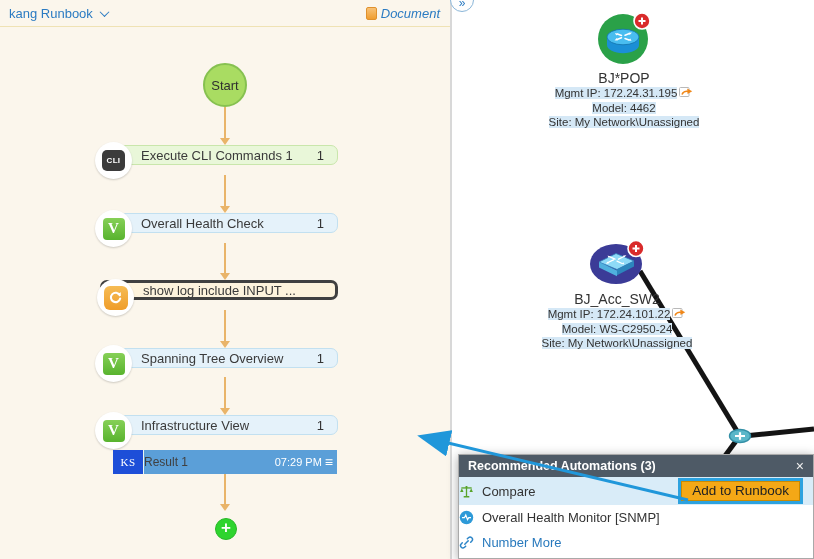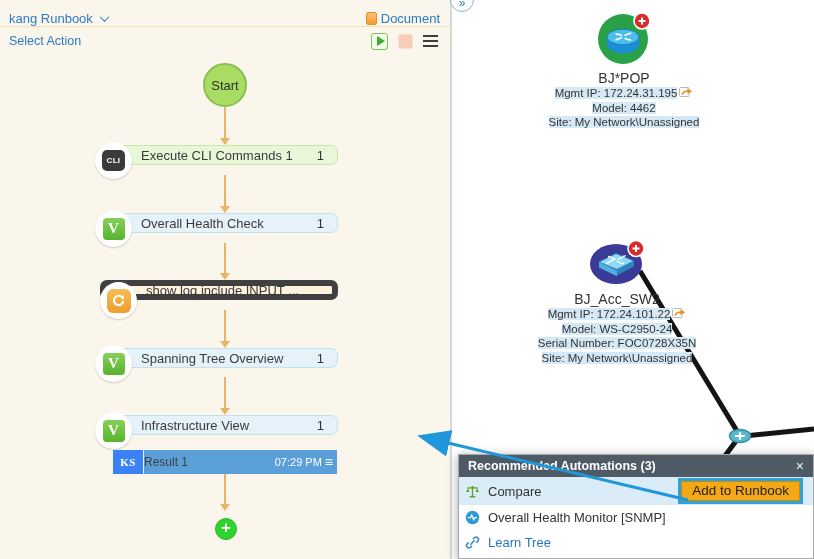--- a/index.html
+++ b/index.html
@@ -10,29 +10,29 @@
     -webkit-font-smoothing:antialiased;
   }
 
   
   .runbook {
     position:absolute; left:0; top:0; width:452px; height:559px;
     background:#fbf6ec; border-right:2px solid #d8d8d8;
   }
   .rb-header {
     position:absolute; left:0; top:0; right:0; height:27px;
-    display:flex; align-items:flex-end; padding:0 10px 0 9px;
+    display:flex; align-items:center; padding:0 10px 0 9px;
     border-bottom:1px solid #efe2b4;
   }
   .rb-title { color:#2b7bc2; font-size:13px; cursor:pointer; display:flex; align-items:center; }
   .chev {
     width:7px; height:7px; border-right:1.6px solid #2b7bc2; border-bottom:1.6px solid #2b7bc2;
     transform:rotate(45deg) translate(-1px,-1px); margin-left:8px; display:inline-block;
   }
-  .rb-doc { margin-left:auto; display:flex; align-items:center; gap:4px; cursor:pointer; }
+  .rb-doc { margin-left:auto; display:flex; align-items:center; gap:4px; cursor:pointer;font-style:italic; }
   .doc-icon {
     width:11px; height:13px; border-radius:2px;
     background:linear-gradient(180deg,#f8c277 0%, #f09e30 100%);
     border:1px solid #e0912d;
   }
   .rb-doc span { color:#2b7bc2; font-size:13px; }
 
   .rb-toolbar {
     position:absolute; left:0; top:28px; right:0; height:26px;
     display:flex; align-items:center; padding:0 12px 0 9px;
@@ -67,21 +67,21 @@
   }
   .c1{top:107px;height:32px;} .c2{top:175px;height:32px;} .c3{top:243px;height:31px;}
   .c4{top:310px;height:32px;} .c5{top:377px;height:32px;} .c6{top:473px;height:32px;}
 
   .flow-node {
     position:absolute; left:100px; width:238px; height:20px; border-radius:7px;
     display:flex; align-items:center; font-size:13px; color:#3a3a3a; cursor:pointer;
   }
   .node-green  { background:#e9f7d9; border:1px solid #c9e6ab; }
   .node-blue   { background:#e5f2fa; border:1px solid #c2e0f0; }
-  .node-orange { background:#fdf3dd; border:6px solid #404040; }
+  .node-orange { background:#fdf3dd; border:3px solid #404040; }
   .n1{top:145px;} .n2{top:213px;} .n3{top:280px;} .n4{top:348px;} .n5{top:415px;}
 
   .node-icon-circle {
     position:absolute; left:-6px; top:-4px; width:37px; height:37px; border-radius:50%;
     background:#ffffff; box-shadow:0 1px 2px rgba(0,0,0,.18);
     display:flex; align-items:center; justify-content:center;
   }
   .badge-cli {
     width:23px; height:21px; border-radius:5px; background:#3b3b3b; color:#fff;
     font-size:8px; font-weight:bold; display:flex; align-items:center; justify-content:center; letter-spacing:.3px;
@@ -98,22 +98,22 @@
     display:flex; align-items:center; justify-content:center;
   }
   .flow-node .label { margin-left:40px; }
   .flow-node .count { margin-left:auto; margin-right:13px; color:#333; }
 
   .result-row {
     position:absolute; left:113px; top:450px; width:224px; height:24px;
     background:#5b9fd8; display:flex; align-items:center; cursor:pointer;
   }
   .ks-badge {
-    width:31px; height:24px; background:#3b82f6; border-right:1px solid #eaf6f0;
-    color:#fff; font-family:"Liberation Serif", serif; font-weight:bold; font-size:11px;
+    width:31px; height:24px; background:#1d4ed8; border-right:1px solid #eaf6f0;
+    color:#fff; font-family:"Liberation Serif", serif; font-weight:normal; font-size:11px;
     display:flex; align-items:center; justify-content:center; letter-spacing:.5px;
   }
   .result-label { color:#404040; font-size:12px; }
   .result-time { margin-left:auto; color:#fff; font-size:11px; }
   .result-menu { color:#fff; font-size:14px; font-weight:bold; margin:0 4px 0 3px; cursor:pointer; }
 
   .add-step {
     position:absolute; left:215px; top:518px; width:22px; height:22px; border-radius:50%;
     background:#2ed42e; border:1px solid #29b829; color:#fff; font-size:17px; font-weight:bold;
     display:flex; align-items:center; justify-content:center; line-height:0; cursor:pointer; padding-bottom:2px;
@@ -140,21 +140,21 @@
   
   .popup {
     position:absolute; left:4px; top:454px; right:0; height:105px; background:#ffffff;
     border:1px solid #a9a9a9; box-shadow:0 2px 10px rgba(0,0,0,.35); z-index:10;
   }
   .popup-header {
     height:22px; background:#4e5a66; color:#fff; display:flex; align-items:center; padding:0 9px;
     font-size:12.5px; font-weight:bold;
   }
   .popup-close { margin-left:auto; font-size:14px; font-weight:normal; color:#f0f0f0; cursor:pointer; }
-  .popup-row { display:flex; align-items:center; padding-left:6px; cursor:pointer; }
+  .popup-row { display:flex; align-items:center; padding-left:0; cursor:pointer; }
   .row-compare { height:28px; background:#d9ecf8; }
   .row-health  { height:25px; }
   .row-learn   { height:25px; }
   .popup-row .p-label { font-size:13px; color:#333; margin-left:8px; }
   .row-learn .p-label { color:#2879bd; }
   .add-runbook-btn {
     margin-left:auto; margin-right:13px; padding:1px 10px 2px;
     background:#f4a816; border:1px solid #cb8a00; outline:3px solid #2da2df;
     font-size:13.5px; color:#222; font-family:"Liberation Sans", sans-serif; cursor:pointer;
   }
@@ -172,34 +172,20 @@
       <span class="rb-title">
         <span>kang Runbook</span>
         <i class="chev"></i>
       </span>
       <span class="rb-doc">
         <i class="doc-icon"></i>
         <span>Document</span>
       </span>
     </div>
 
-    <div class="rb-toolbar">
-      <span class="select-action">Select Action</span>
-      <span class="tb-icons">
-        <span class="btn-play">
-            <i></i>
-          </span>
-        <span class="btn-stop"></span>
-        <span class="btn-menu">
-            <i></i>
-            <i></i>
-            <i></i>
-          </span>
-      </span>
-    </div>
 
     <div class="start-node">Start</div>
 
     <div class="connector c1"></div>
     <div class="connector c2"></div>
     <div class="connector c3"></div>
     <div class="connector c4"></div>
     <div class="connector c5"></div>
     <div class="connector c6"></div>
 
@@ -331,21 +317,20 @@
       </svg>
       <div class="dev-label">BJ_Acc_SW2</div>
       <div class="info-line">
         <span class="hl">Mgmt IP: 172.24.101.22</span><svg class="mgmt-icon" width="14" height="12" viewBox="0 0 14 12">
             <rect x="0.5" y="1.5" width="9.5" height="9" rx="1" fill="#fff" stroke="#b9b9b9"></rect>
             <path d="M3 8.5C4 5.5 7 5 9 5.5" fill="none" stroke="#f08718" stroke-width="1.6"></path>
             <path d="M8.2 2.6l5 2.7-4.6 2.6z" fill="#f08718"></path>
           </svg>
       </div>
       <div class="info-line"><span class="hl">Model: WS-C2950-24</span></div>
-      <div class="info-line"><span class="hl">Serial Number: FOC0728X35N</span></div>
       <div class="info-line"><span class="hl">Site: My Network\Unassigned</span></div>
     </div>
 
     <div class="popup">
       <div class="popup-header">
         <span>Recommended Automations (3)</span>
         <span class="popup-close">×</span>
       </div>
       <div class="popup-row row-compare">
         <svg width="15" height="15" viewBox="0 0 16 16">
@@ -366,21 +351,21 @@
         <span class="p-label">Overall Health Monitor [SNMP]</span>
       </div>
       <div class="popup-row row-learn">
         <svg width="15" height="15" viewBox="0 0 16 16">
             <g fill="none" stroke="#2e86c8" stroke-width="1.6" stroke-linecap="round">
               <path d="M6.2 9.8l3.6-3.6"></path>
               <path d="M8.9 4.1l1.2-1.2a2.55 2.55 0 013.6 3.6l-1.2 1.2"></path>
               <path d="M7.1 11.9l-1.2 1.2a2.55 2.55 0 01-3.6-3.6l1.2-1.2"></path>
             </g>
           </svg>
-        <span class="p-label">Learn Tree</span>
+        <span class="p-label">Number More</span>
       </div>
     </div>
   </div>
 
   <svg class="callout-arrow" width="814" height="559">
     <defs>
       <marker id="ah" markerWidth="11" markerHeight="9" refX="9" refY="4.5" orient="auto">
         <path d="M0 0L11 4.5L0 9z" fill="#2097da"></path>
       </marker>
     </defs>

